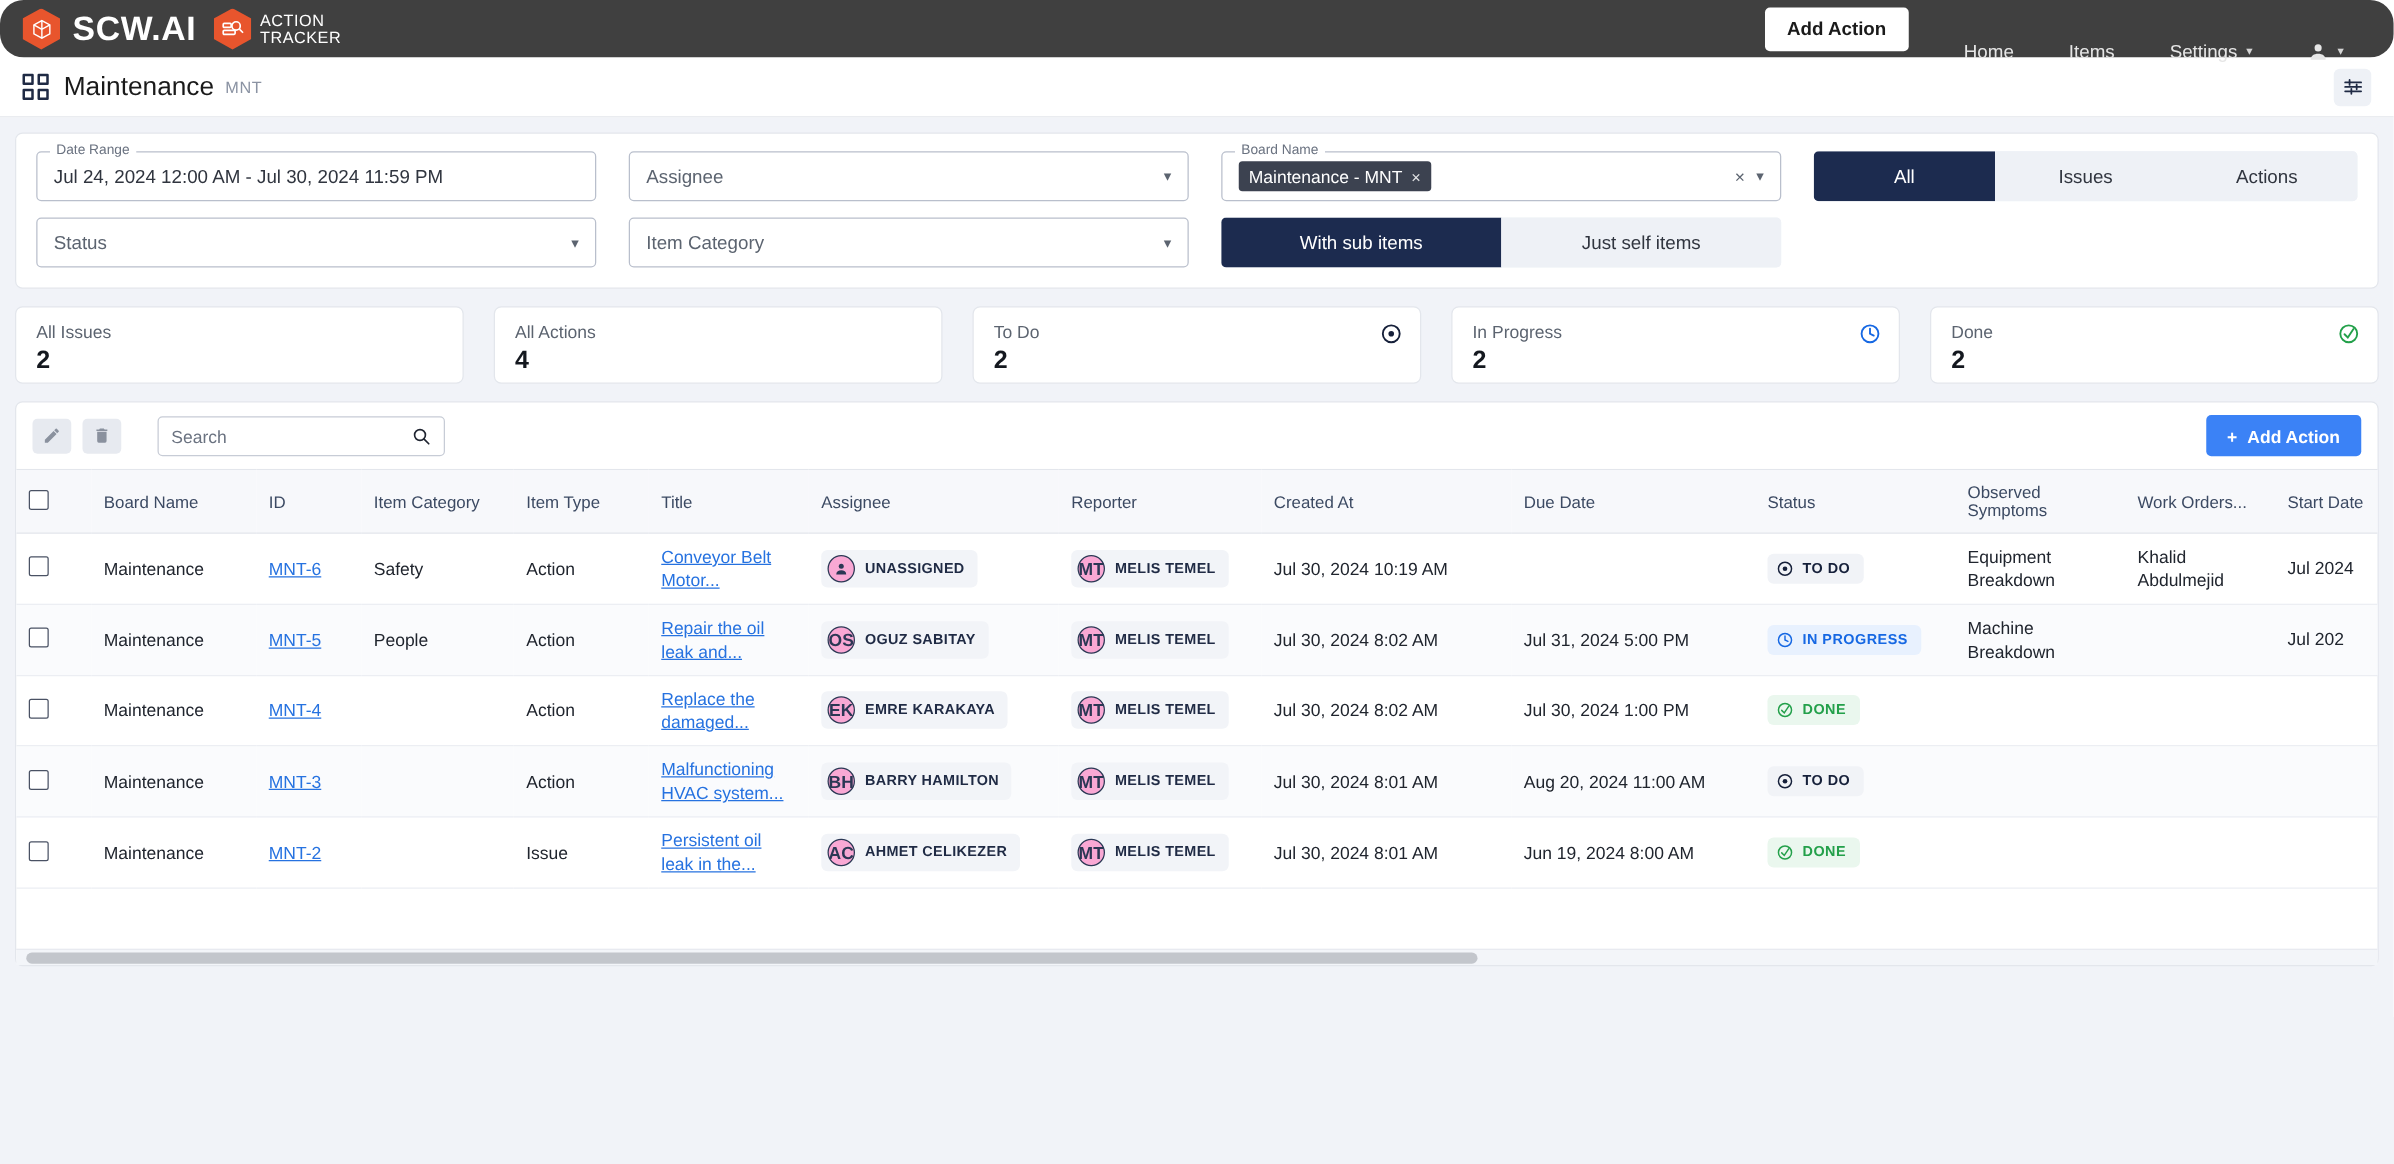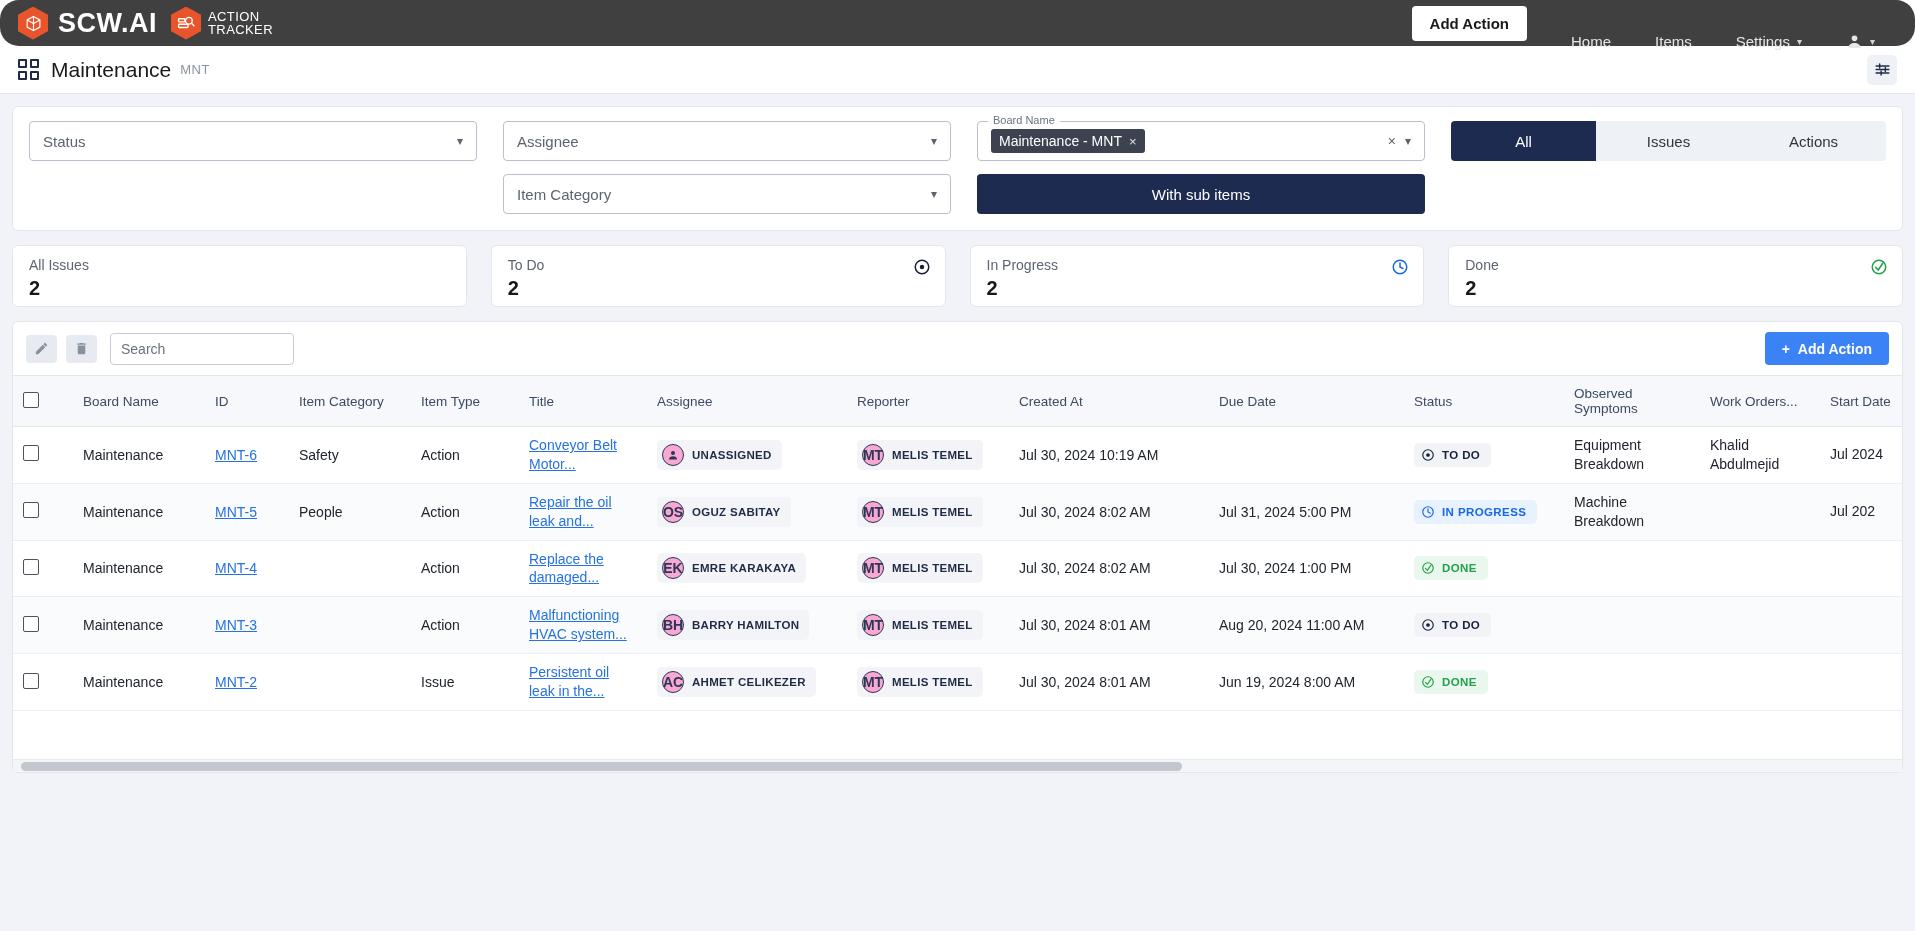--- a/index.html
+++ b/index.html
@@ -129,22 +129,22 @@
   .table-card {
     background: #fff; border: 1px solid #e3e6ec; border-radius: 6px;
     margin-top: 14px; height: 452px; display: flex; flex-direction: column;
   }
   .tbar { display: flex; align-items: center; padding: 10px 13px; gap: 9px; }
   .iconbtn {
     width: 31px; height: 28px; background: #e7eaf0; border-radius: 4px;
     display: flex; align-items: center; justify-content: center; cursor: pointer;
   }
   .searchbox {
-    width: 184px; height: 32px; border: 1px solid #c7ccd6; border-radius: 4px;
-    display: flex; align-items: center; padding: 0 10px; margin-left: 4px;
+    width: 230px; height: 32px; border: 1px solid #c7ccd6; border-radius: 4px;
+    display: flex; align-items: center; padding: 0 10px; margin-left: 20px; justify-content: center;
   }
   .searchbox input {
     border: none; outline: none; font-size: 14px; color: #30353f;
     flex: 1; font-family: "Liberation Sans", sans-serif; background: transparent;
   }
   .searchbox input::placeholder { color: #6a7280; }
   .add-action-btn {
     margin-left: auto; background: #3b82f6; color: #fff; border: none;
     border-radius: 4px; height: 33px; padding: 0 17px; font-size: 14px;
     font-weight: 700; cursor: pointer; display: flex; align-items: center; gap: 8px;
@@ -287,20 +287,24 @@
         <line x1="10" y1="14.2" x2="10" y2="19.8"></line>
     </svg>
   </span>
 </div>
 
 <div class="page-body">
 
   <div class="filter-card">
 
     <div class="fcol fcol-1">
+      <div class="field legend-on">
+        <span class="legend">Date Range</span>
+        <span>Jul 24, 2024 12:00 AM - Jul 30, 2024 11:59 PM</span>
+      </div>
       <div class="field">
         <span class="ph">Status</span>
         <span class="chev">▾</span>
       </div>
     </div>
 
     <div class="fcol fcol-2">
       <div class="field">
         <span class="ph">Assignee</span>
         <span class="chev">▾</span>
@@ -316,36 +320,41 @@
         <span class="legend">Board Name</span>
         <span class="chip">
           <span>Maintenance - MNT</span>
           <span class="x">×</span>
         </span>
         <span class="clear-x">×</span>
         <span class="chev" style="margin-left:0">▾</span>
       </div>
       <div class="segmented">
         <div class="seg active">With sub items</div>
+        <div class="seg">Just self items</div>
       </div>
     </div>
 
     <div class="fcol fcol-4">
       <div class="segmented">
         <div class="seg active">All</div>
         <div class="seg">Issues</div>
         <div class="seg">Actions</div>
       </div>
     </div>
   </div>
 
   <div class="stats">
     <div class="stat">
       <div class="lbl">All Issues</div>
       <div class="val">2</div>
+    </div>
+    <div class="stat">
+      <div class="lbl">All Actions</div>
+      <div class="val">4</div>
     </div>
     <div class="stat">
       <div class="lbl">To Do</div>
       <div class="val">2</div>
       <span class="sicon">
         <svg width="18" height="18" viewBox="0 0 24 24" fill="none" stroke="#16203a" stroke-width="2">
           <circle cx="12" cy="12" r="9"></circle>
             <circle cx="12" cy="12" r="3" fill="#16203a" stroke="none"></circle>
         </svg>
       </span>

